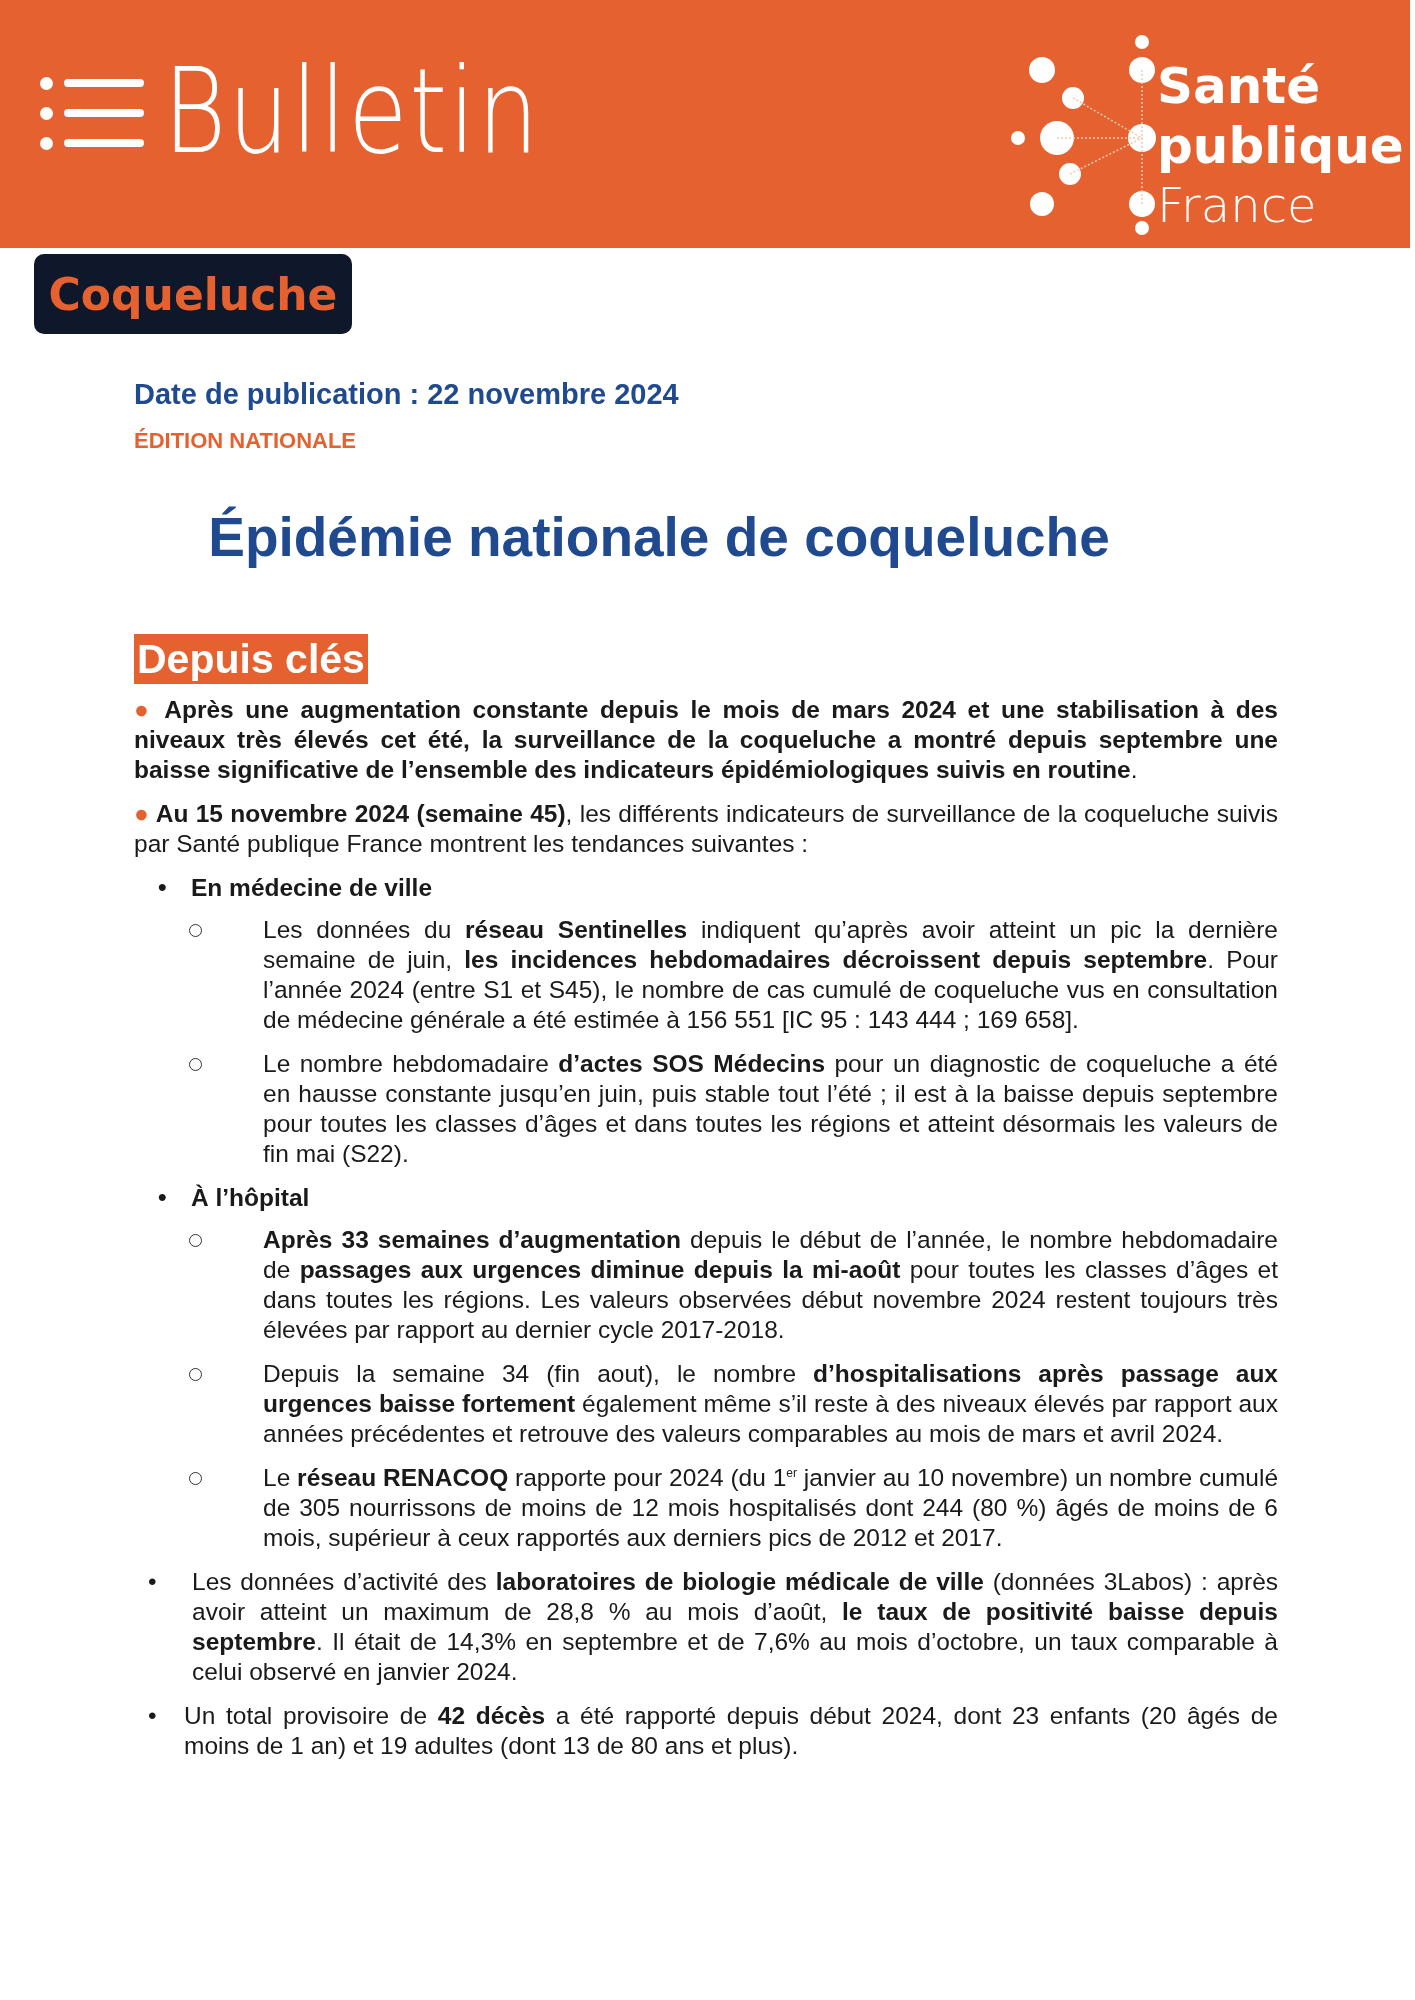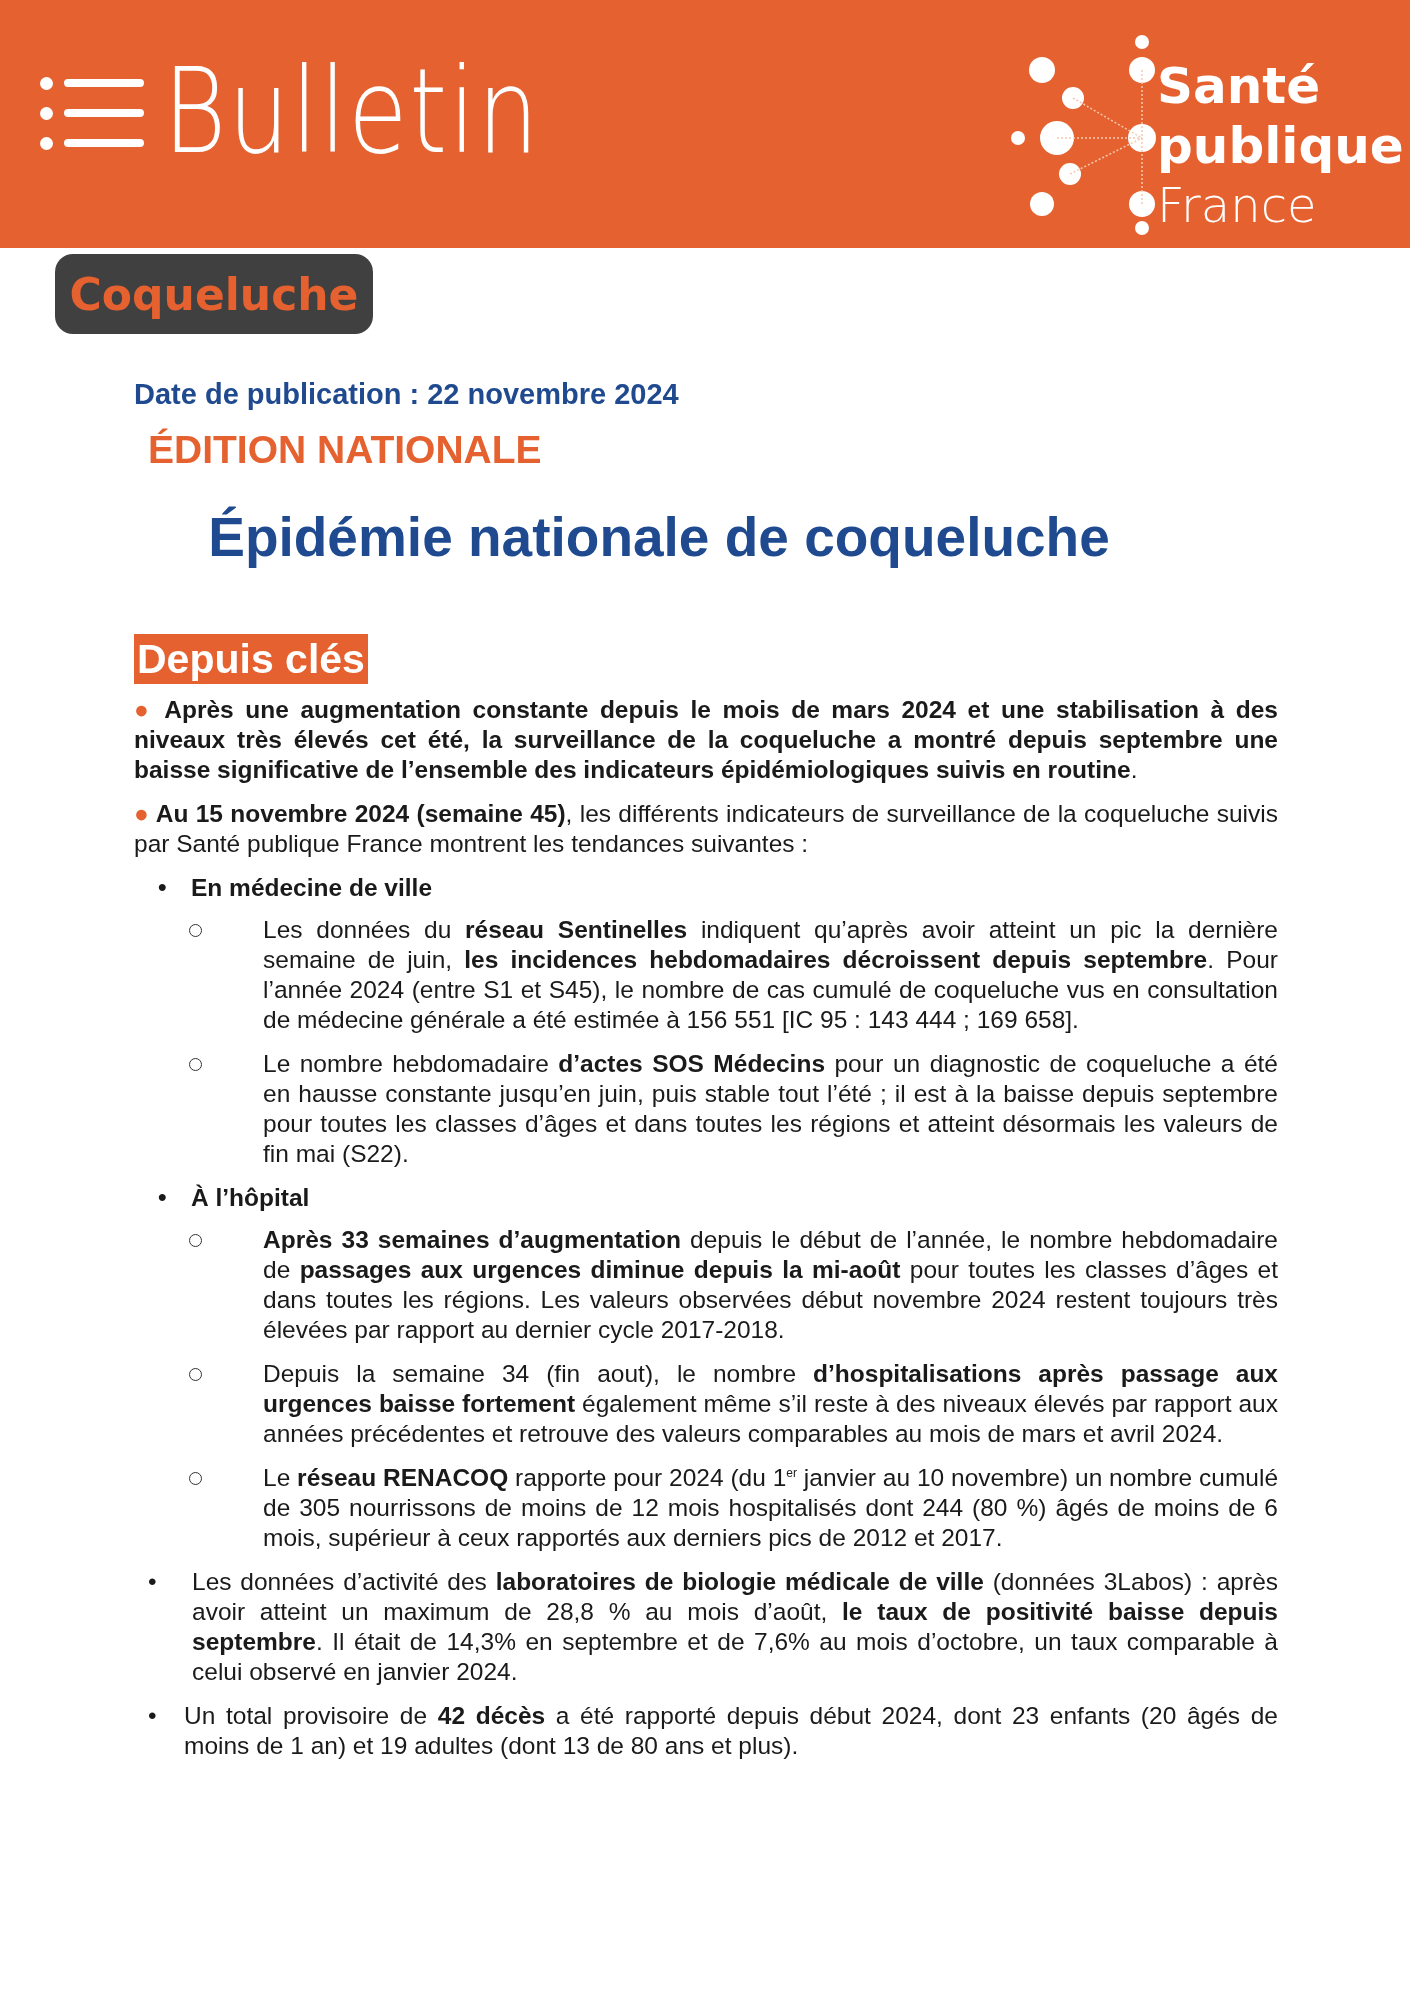--- a/index.html
+++ b/index.html
@@ -7,31 +7,31 @@
          font-family: "Liberation Sans", sans-serif; color: #1a1a1a; }
 
   .banner { position: absolute; left: 0; top: 0; width: 1410px; height: 248px; background: #e5612f; }
   .bulletin-wrap { position: absolute; left: 40px; top: 52px; display: flex; align-items: center; }
   .list-icon { position: relative; width: 105px; height: 90px; margin-right: 18px; margin-top: 6px; }
   .list-icon .dot { position: absolute; left: 0; width: 13px; height: 13px; border-radius: 50%; background: #fff; }
   .list-icon .bar { position: absolute; left: 24px; width: 80px; height: 8px; border-radius: 4px; background: #fff; }
   .bulletin-title { color: #fff; font-family: "DejaVu Sans", sans-serif; font-size: 118px; font-weight: 300;
                     letter-spacing: 2px; line-height: 1; transform: scaleX(0.82); transform-origin: left center; }
 
-  .topic-pill { position: absolute; left: 34px; top: 254px; width: 318px; height: 80px; background: #404040;
-                border-radius: 18px; display: flex; align-items: center; justify-content: center; margin-left: 21px; }
+  .topic-pill { position: absolute; left: 34px; top: 254px; width: 318px; height: 80px; background: #0f172a;
+                border-radius: 10px; display: flex; align-items: center; justify-content: center; }
   .topic-pill span { color: #e5612f; font-family: "DejaVu Sans", sans-serif; font-weight: bold; font-size: 44px; }
 
   .logo { position: absolute; left: 1005px; top: 28px; width: 390px; height: 210px; }
   .logo-text { position: absolute; left: 1157px; top: 56px; color: #fff; font-family: "DejaVu Sans", sans-serif; }
   .logo-text .l1, .logo-text .l2 { font-weight: bold; font-size: 50px; line-height: 60px; display: block; }
   .logo-text .l3 { font-weight: 300; font-size: 48px; line-height: 58px; display: block; }
 
   .meta-date { position: absolute; left: 134px; top: 378px; color: #1f4a8f; font-weight: bold; font-size: 29px; text-align: center; }
-  .meta-edition { position: absolute; left: 148px; top: 428px; color: #e5612f; font-weight: bold; font-size: 39px; }
+  .meta-edition { position: absolute; left: 134px; top: 428px; color: #e5612f; font-weight: bold; font-size: 22px; }
   .main-title { position: absolute; left: 0; width: 1318px; top: 505px; text-align: center; color: #1f4a8f;
                 font-weight: bold; font-size: 55px; }
 
   .points-cles { position: absolute; left: 134px; top: 634px; background: #e5612f; color: #fff;
                  font-weight: bold; font-size: 41px; padding: 0 3px; line-height: 50px; }
 
   .content { position: absolute; left: 134px; top: 695px; width: 1144px; font-size: 24.5px; line-height: 30px; }
   .content p { margin: 0 0 14px 0; text-align: justify; }
   .kp { font-weight: bold; }
   .kp .odot { color: #e5612f; }

